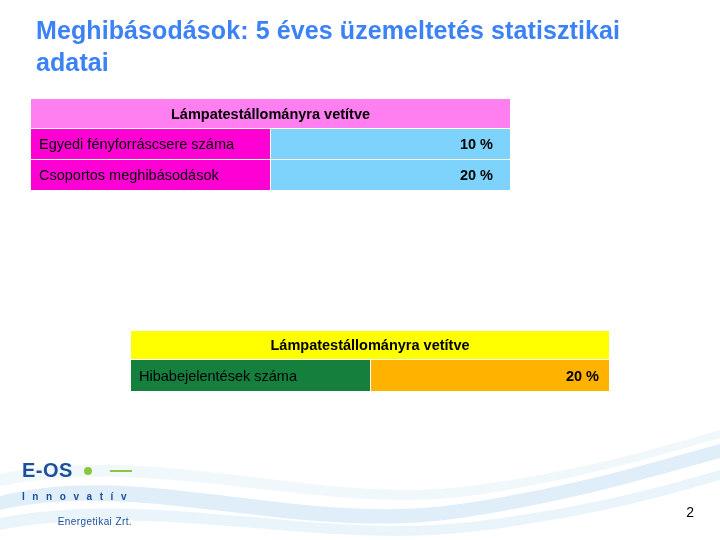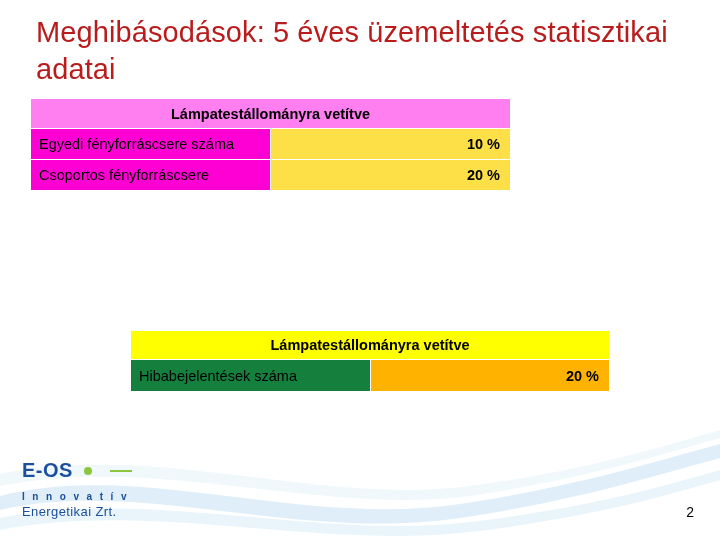--- a/index.html
+++ b/index.html
@@ -18,24 +18,24 @@
     position: relative;
     width: 720px;
     height: 540px;
     box-sizing: border-box;
   }
   .title {
     position: absolute;
     left: 36px;
     top: 14px;
     width: 650px;
-    font-size: 29px;
+    font-size: 25px;
     line-height: 1.28;
-    color: #b91c1c;
-    font-weight: 400;
+    color: #3b82f6;
+    font-weight: 700;
     letter-spacing: 0.1px;
   }
 
   
   .table-magenta {
     position: absolute;
     left: 30px;
     top: 98px;
     width: 481px;
     border-collapse: collapse;
@@ -54,23 +54,23 @@
     font-weight: bold;
     height: 27px;
     padding: 1px 4px;
   }
   .table-magenta .label-cell {
     background: #ff00d4;
     text-align: left;
     padding-left: 8px;
   }
   .table-magenta .value-cell {
-    background: #fde047;
+    background: #7dd3fc;
     text-align: right;
-    padding-right: 10px;
+    padding-right: 17px;
     font-weight: bold;
     width: 130px;
   }
 
   
   .table-yellow {
     position: absolute;
     left: 130px;
     top: 330px;
     width: 480px;
@@ -129,24 +129,25 @@
     line-height: 1;
   }
   .logo-sub1 {
     font-size: 10px;
     font-weight: bold;
     color: #1b4f9c;
     letter-spacing: 2.4px;
     margin-top: 11px;
   }
   .logo-sub2 {
-    font-size: 13px;
+    font-size: 10px;
     color: #1b4f9c;
     letter-spacing: 0.4px;
-    margin-top: 2px;
+    margin-top: 14px;
+    text-align: right;
   }
   .logo-line {
     position: absolute;
     left: 88px;
     top: 10px;
     width: 22px;
     height: 2px;
     background: #8cc63e;
   }
   .logo-dot {
@@ -177,21 +178,21 @@
   <table class="table-magenta">
     <tbody>
       <tr>
         <td class="hdr-cell" colspan="2">Lámpatestállományra vetítve</td>
       </tr>
       <tr>
         <td class="label-cell">Egyedi fényforráscsere száma</td>
         <td class="value-cell">10 %</td>
       </tr>
       <tr>
-        <td class="label-cell">Csoportos fényforráscsere</td>
+        <td class="label-cell">Csoportos meghibásodások</td>
         <td class="value-cell">20 %</td>
       </tr>
     </tbody>
   </table>
 
   <table class="table-yellow">
     <tbody>
       <tr>
         <td class="hdr-cell" colspan="2">Lámpatestállományra vetítve</td>
       </tr>

